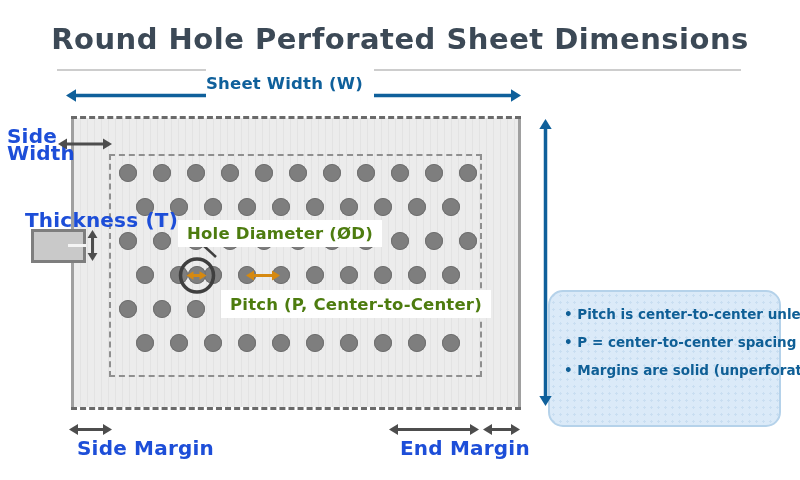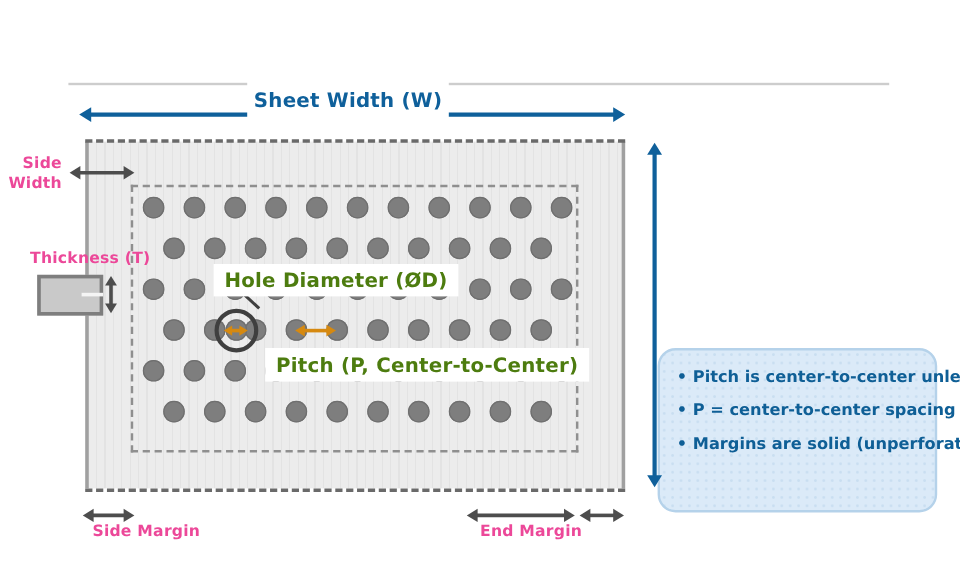--- a/index.html
+++ b/index.html
@@ -18,24 +18,24 @@
   .sheet-dash{left:71px;width:450px;height:0;border-top:3px dashed #6a6a6a;}
   #sheet-dash-top{top:116px;}
   #sheet-dash-bottom{top:407px;}
   #perf-zone{left:109px;top:154px;width:369px;height:219px;border:2px dashed #8f8f8f;}
   .hole{position:absolute;width:18px;height:18px;border-radius:50%;
         background:#7e7e7e;box-shadow:inset 0 0 0 1px #6f6f6f;}
   
   #tab{left:31px;top:229px;width:49px;height:28px;background:#c9c9c9;border:3px solid #7e7e7e;}
   #tab-notch{left:68px;top:244px;width:18px;height:3px;background:#f4f4f4;}
   
-  .lbl-gray{font-size:13px;font-weight:bold;color:#ec4899;letter-spacing:.2px;text-align:right;}
+  .lbl-gray{font-size:20px;font-weight:bold;color:#1d4ed8;letter-spacing:.2px;}
   .lbl-blue{font-size:16.5px;font-weight:bold;color:#0f609b;letter-spacing:.2px;}
   .lbl-dark{font-size:16.5px;font-weight:bold;color:#4d7c0f;letter-spacing:.2px;}
-  .whitebox{background:#ffffff;display:flex;align-items:center;justify-content:center;
+  .whitebox{background:#ffffff;display:flex;align-items:center;justify-content:flex-start;
             white-space:nowrap;}
   #sheet-width-label{left:206px;top:67px;width:168px;height:32px;z-index:6;}
   #sheet-length-label{left:536px;top:248px;height:30px;padding:0 7px;z-index:6;}
   #side-margin-top-label{left:7px;top:128px;line-height:17px;}
   #side-margin-bottom-label{left:77px;top:436px;}
   #end-margin-label{left:400px;top:436px;}
   #thickness-label{left:25px;top:208px;}
   #hole-diameter-label{left:178px;top:220px;height:27px;padding:0 9px;z-index:6;}
   #pitch-label{left:221px;top:290px;height:28px;padding:0 9px;z-index:6;}
   
@@ -47,20 +47,21 @@
   .note-item{font-size:13.5px;font-weight:bold;color:#0f5f96;line-height:28px;
              white-space:nowrap;}
   
   #overlay{left:0;top:0;z-index:4;pointer-events:none;}
 </style>
 </head>
 <body>
 
 <div id="stage">
 
+  <div class="abs" id="title">Round Hole Perforated Sheet Dimensions</div>
   <div class="abs" id="hairline"></div>
 
   <div class="abs" id="sheet"></div>
   <div class="abs sheet-dash" id="sheet-dash-top"></div>
   <div class="abs sheet-dash" id="sheet-dash-bottom"></div>
   <div class="abs" id="perf-zone"></div>
 
   <div class="abs" id="holes">
       <div class="hole" style="left: 119px; top: 164px;"></div>
       <div class="hole" style="left: 153px; top: 164px;"></div>

